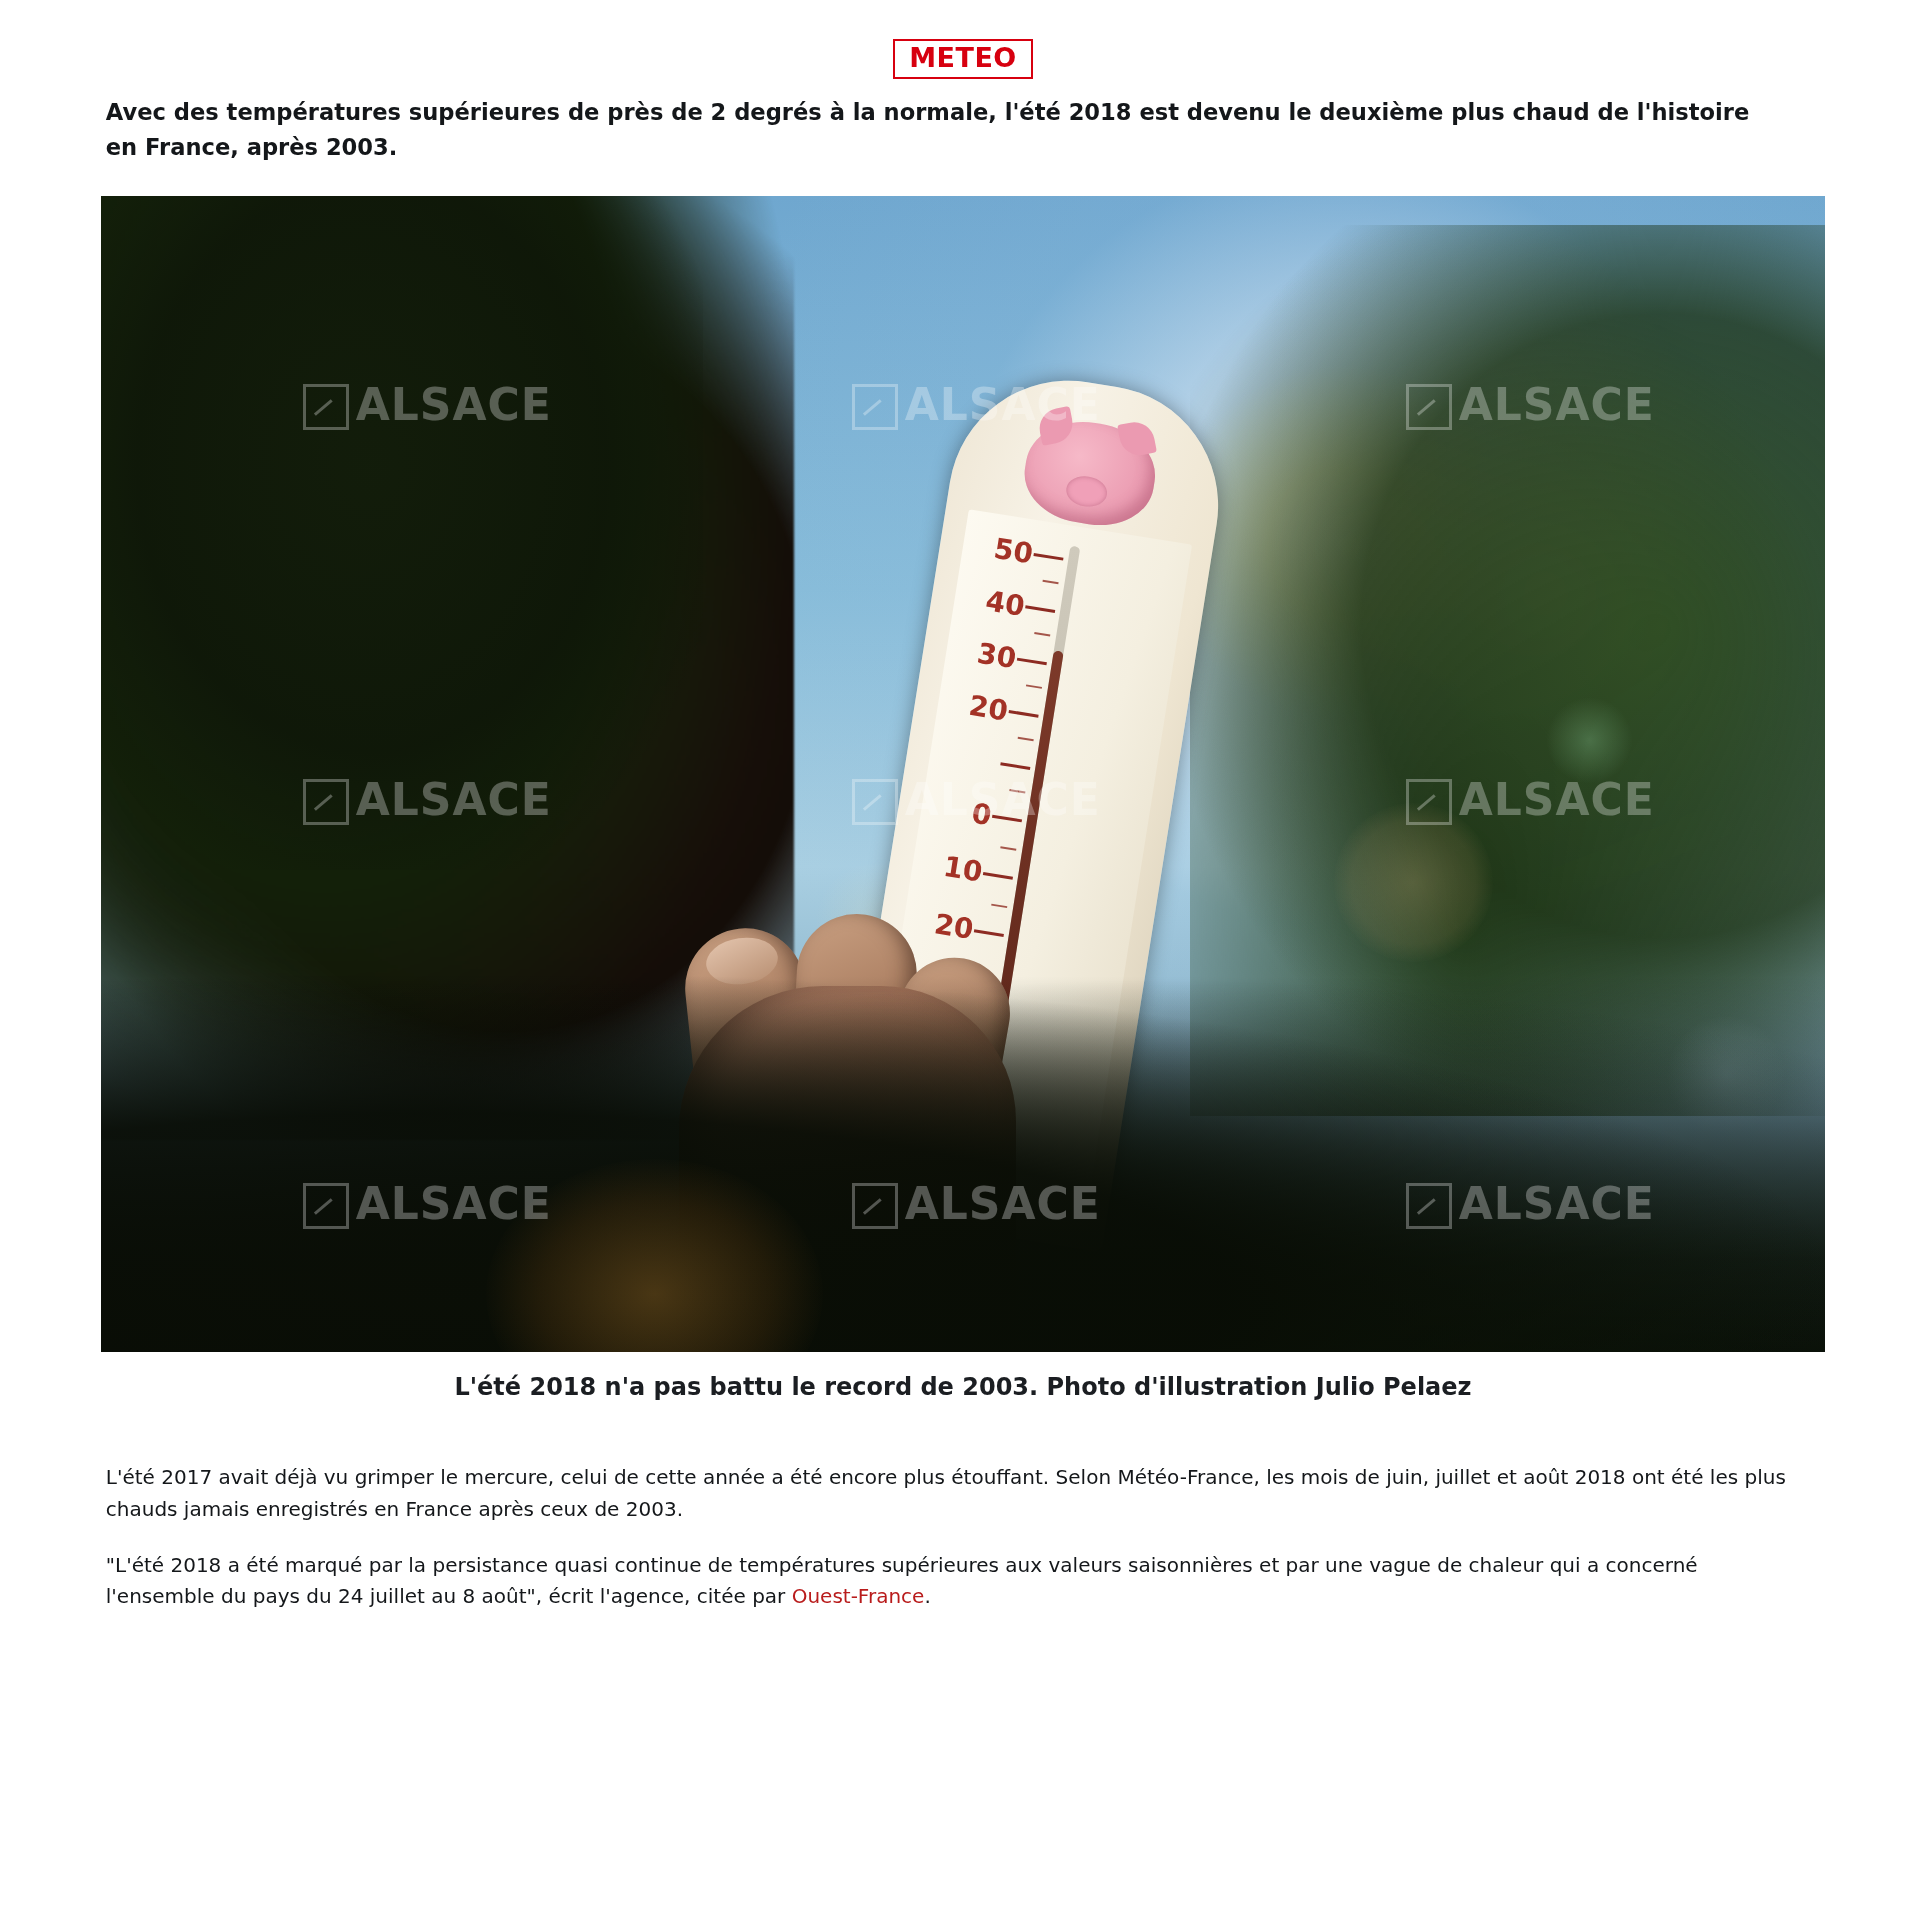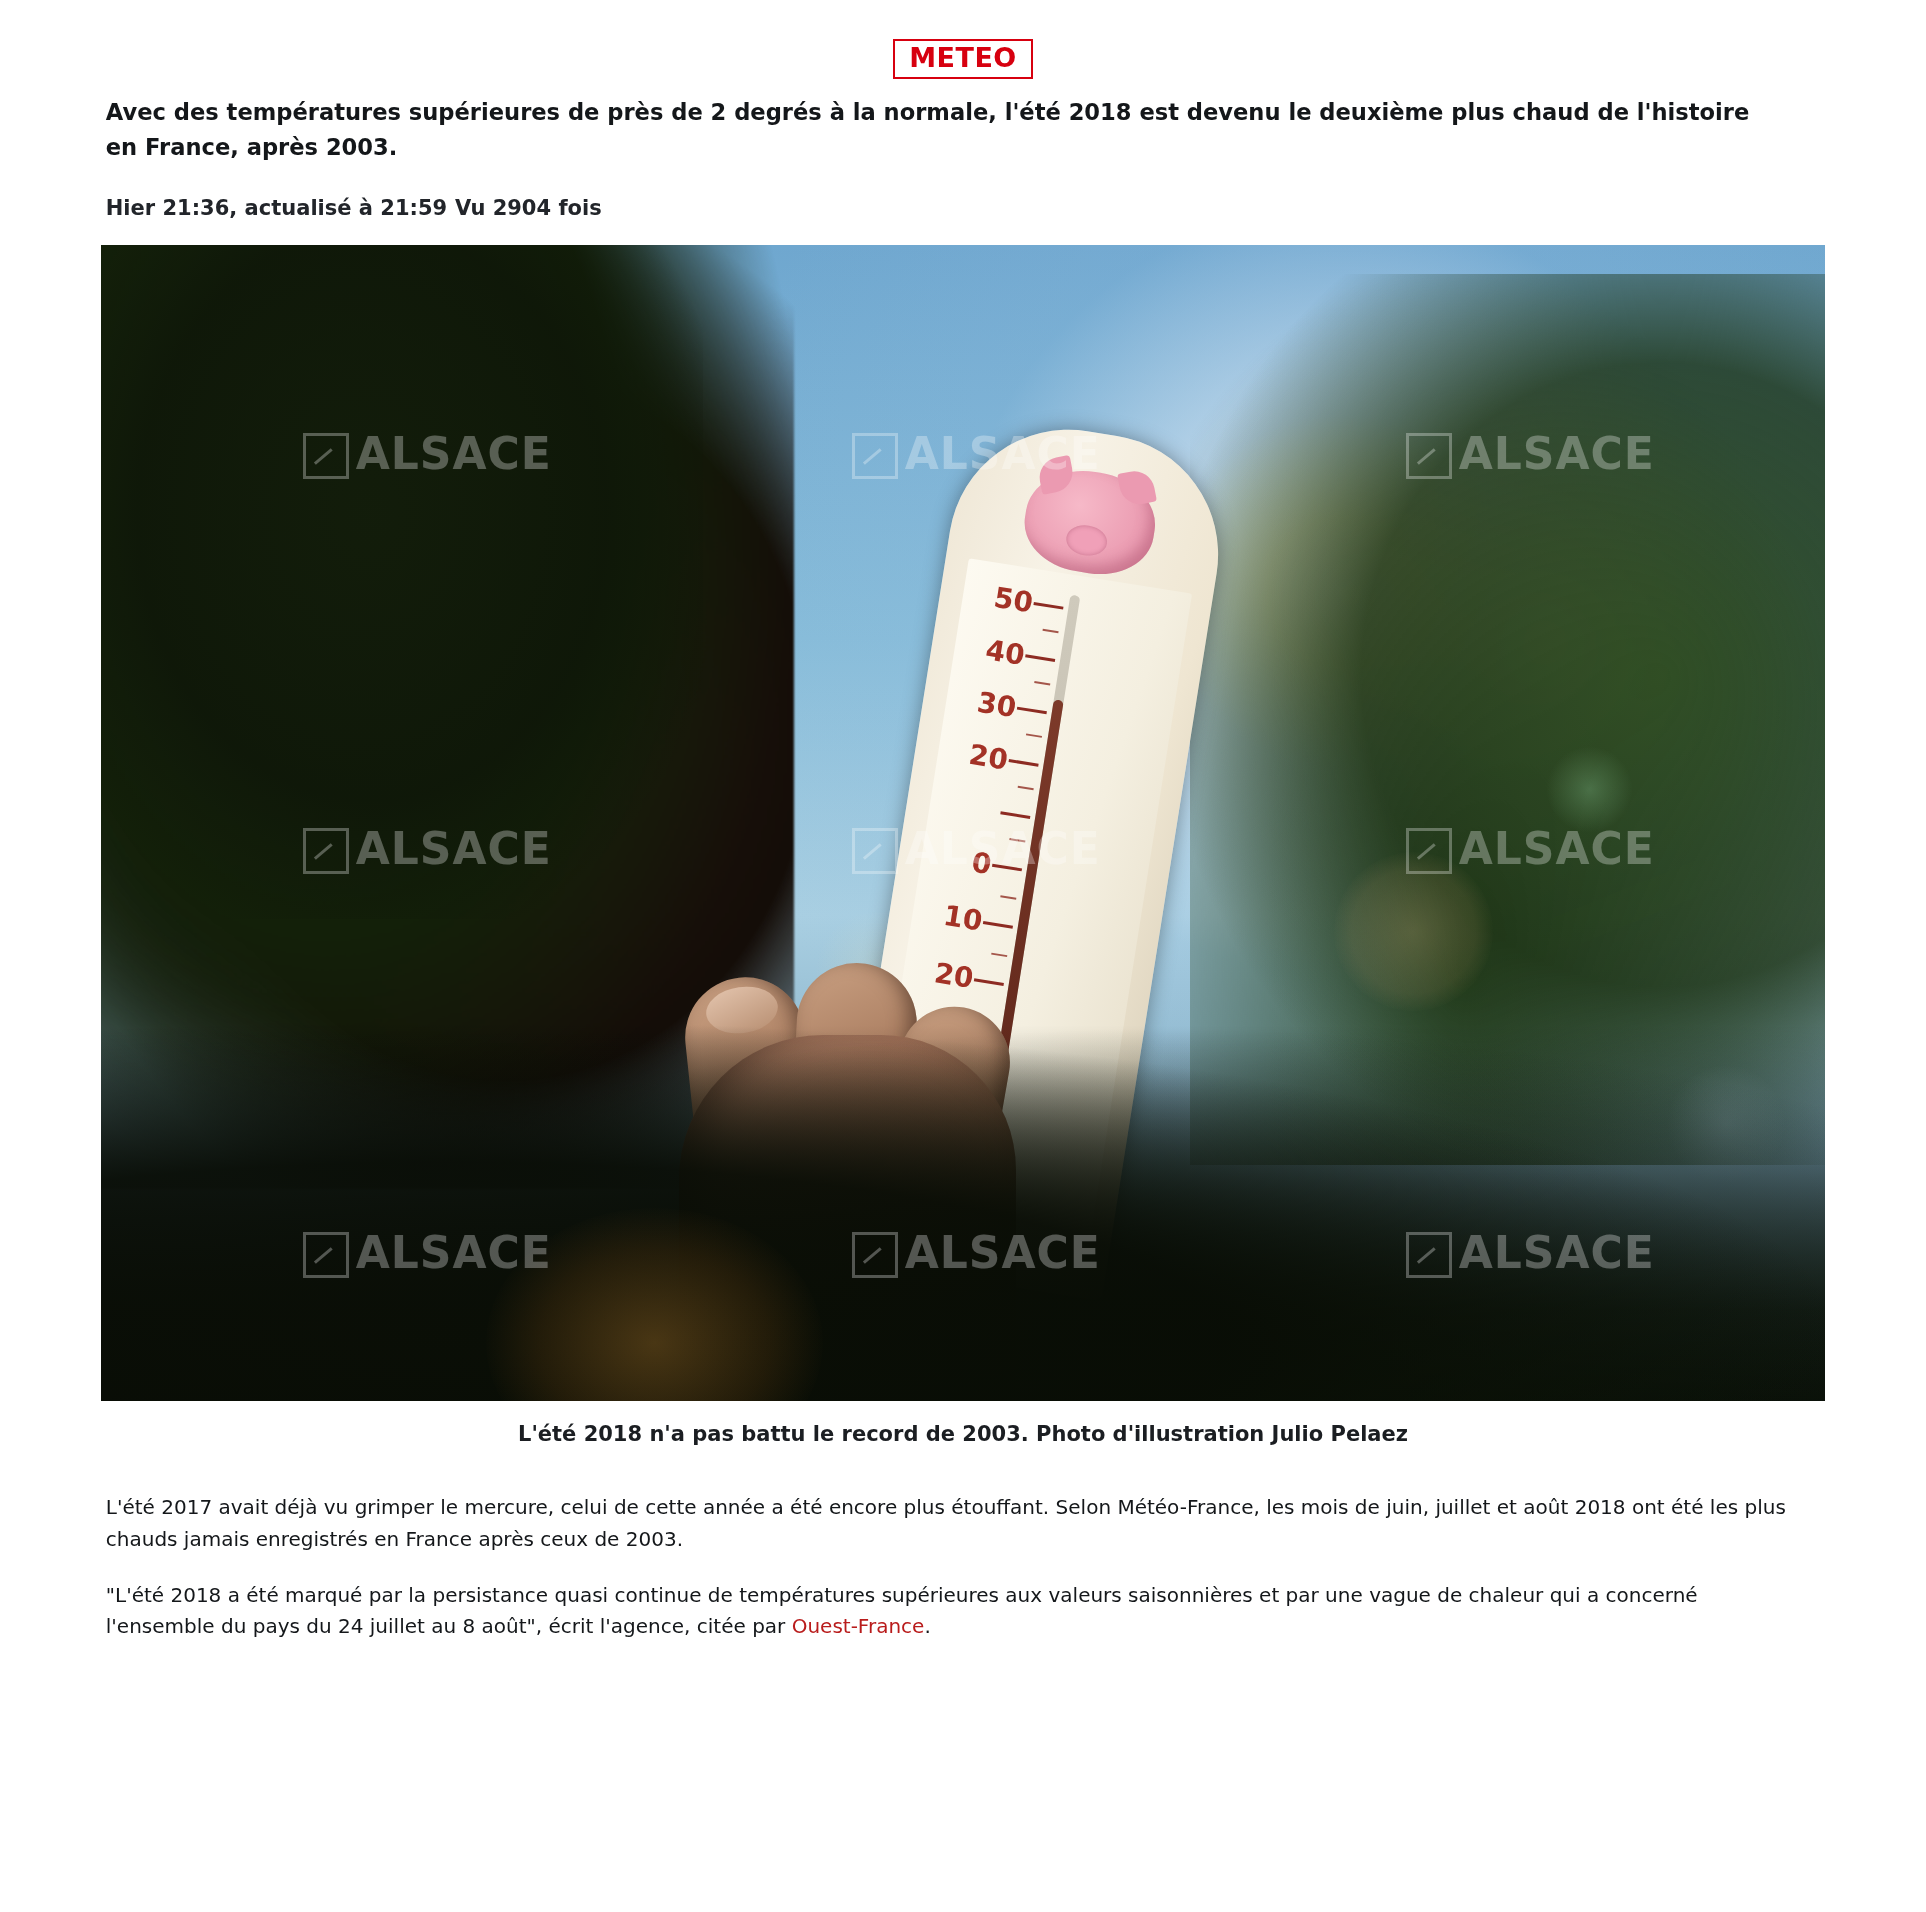--- a/index.html
+++ b/index.html
@@ -316,24 +316,24 @@
   .wm.w4 { left: 202px;  top: 578px; }
   .wm.w5 { left: 751px; top: 578px; }
   .wm.w6 { left: 1305px; top: 578px; }
   .wm.w7 { left: 202px;  top: 982px; }
   .wm.w8 { left: 751px; top: 982px; }
   .wm.w9 { left: 1305px; top: 982px; }
 
   
   .caption {
     text-align: center;
-    font-size: 21px;
+    font-size: 24px;
     font-weight: bold;
     color: #1b1e22;
-    margin: 21px 0 46px 0;
+    margin: 21px 0 61px 0;
     font-family: "DejaVu Sans", sans-serif;
   }
 
   
   .body-p {
     font-size: 20px;
     line-height: 1.56;
     color: #14171a;
     margin: 0 0 25px 0;
     padding-left: 4.8px;
@@ -352,23 +352,20 @@
 <div class="page">
   <div class="content">
 
     <div class="kicker-wrap">
       <div class="kicker">METEO</div>
     </div>
 
 
     <p class="standfirst">Avec des températures supérieures de près de 2 degrés à la normale, l'été 2018 est devenu le deuxième plus chaud de l'histoire en France, après 2003.</p>
 
-    <div class="meta">
-      <span>Hier 21:36</span><span>, actualisé à 21:59</span><span class="sep"></span><span>Vu 2904 fois</span>
-    </div>
 
     <div class="photo">
       <div class="sky"></div>
       <div class="glow"></div>
       <div class="ray"></div>
       <div class="foliage-right"></div>
       <div class="foliage-left"></div>
       <div class="foliage-left2"></div>
       <div class="flare f1"></div>
       <div class="flare f2"></div>

